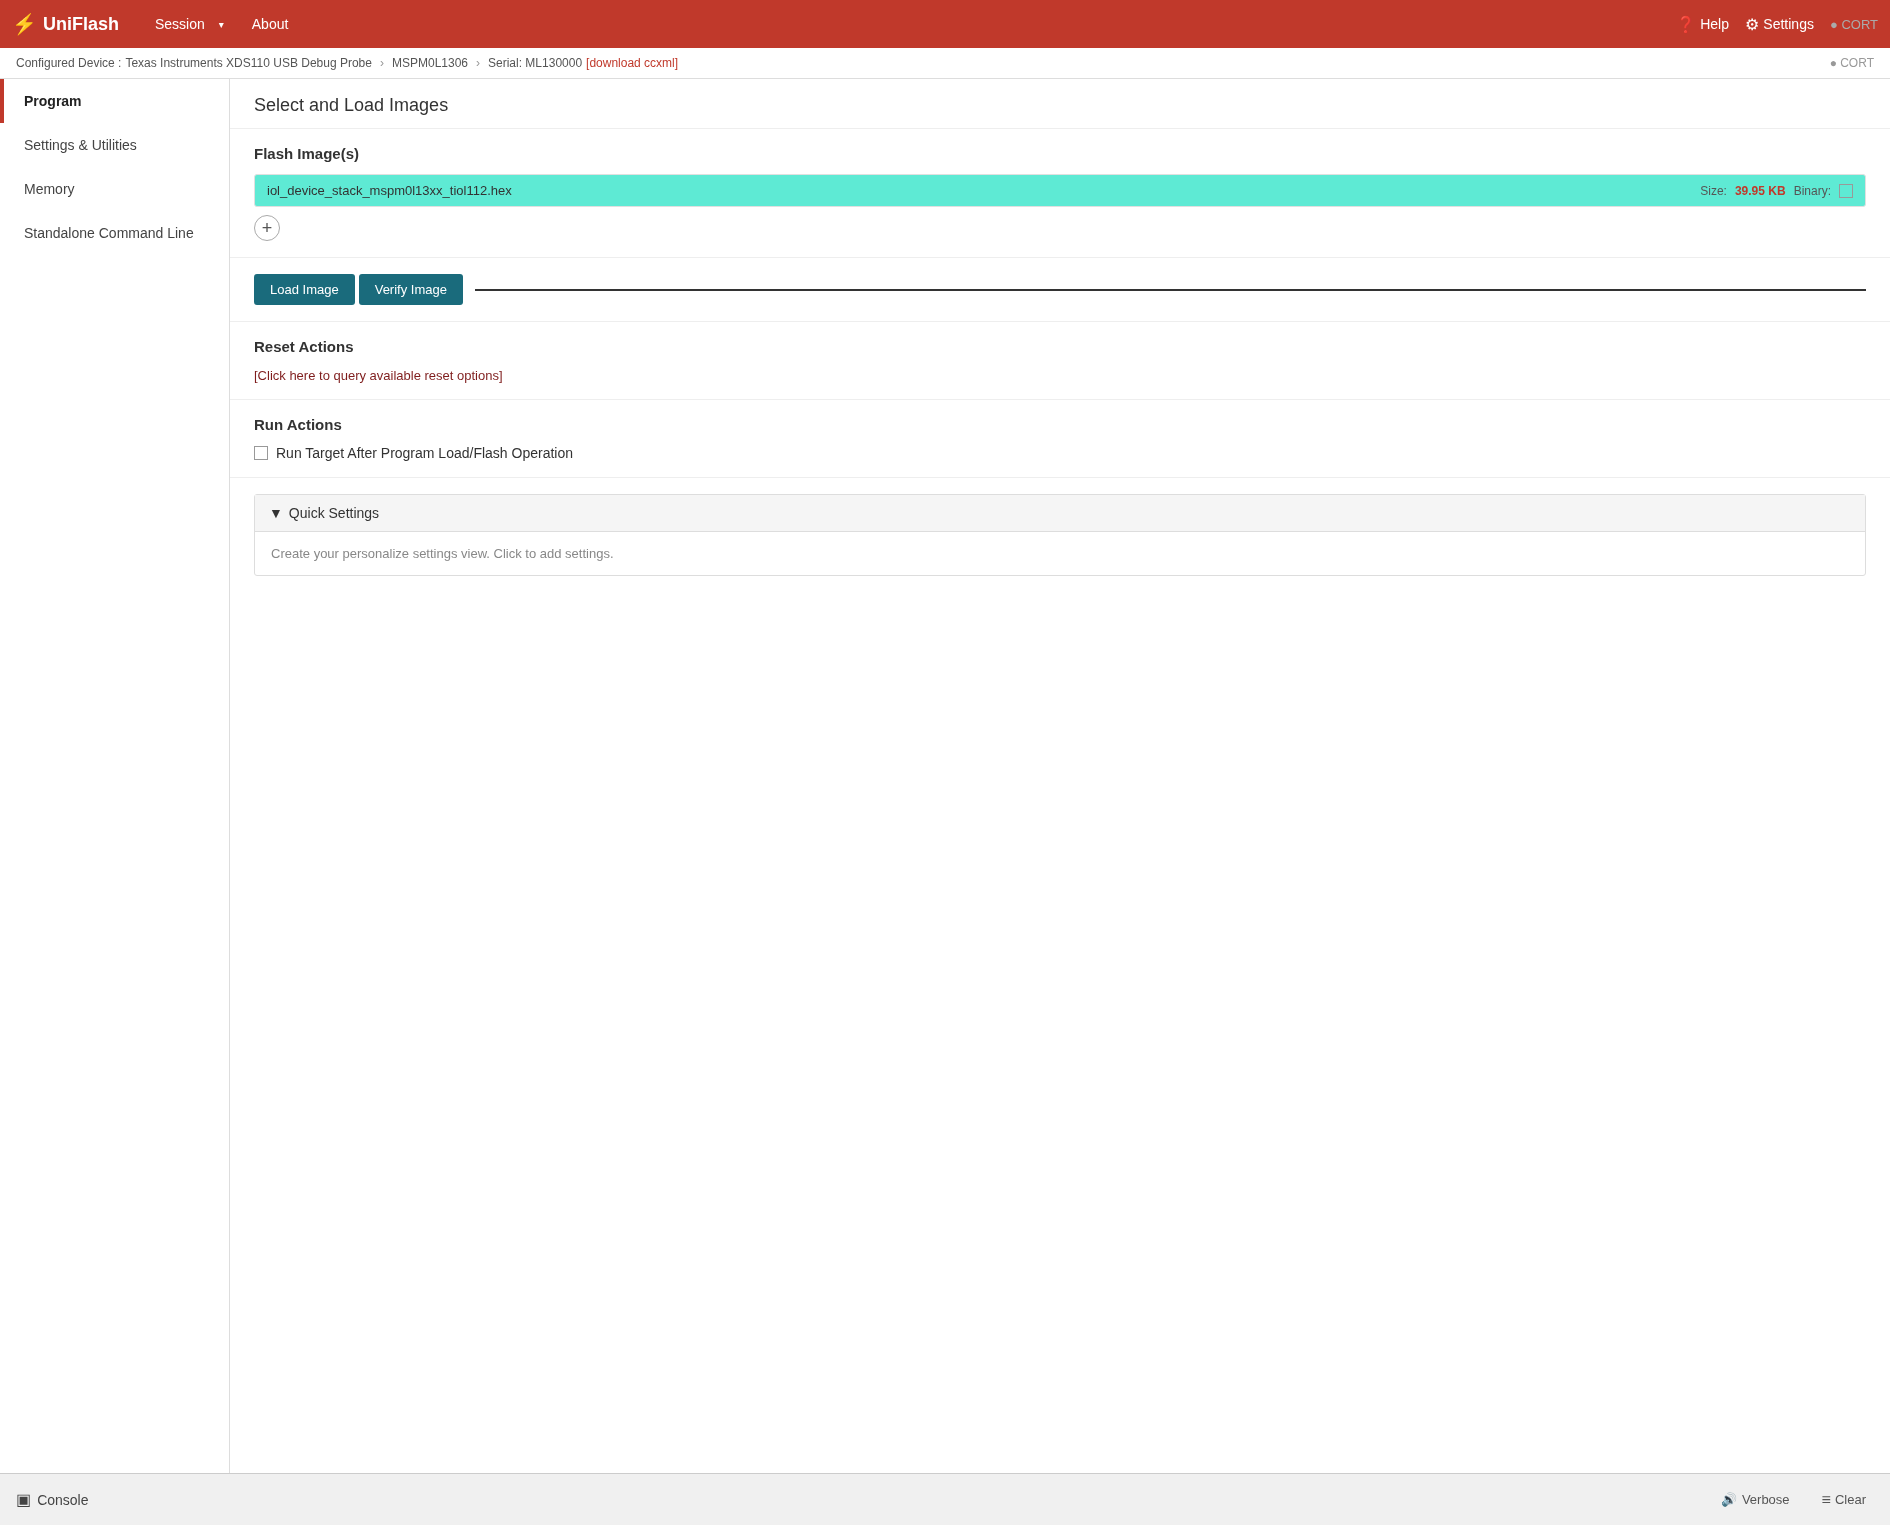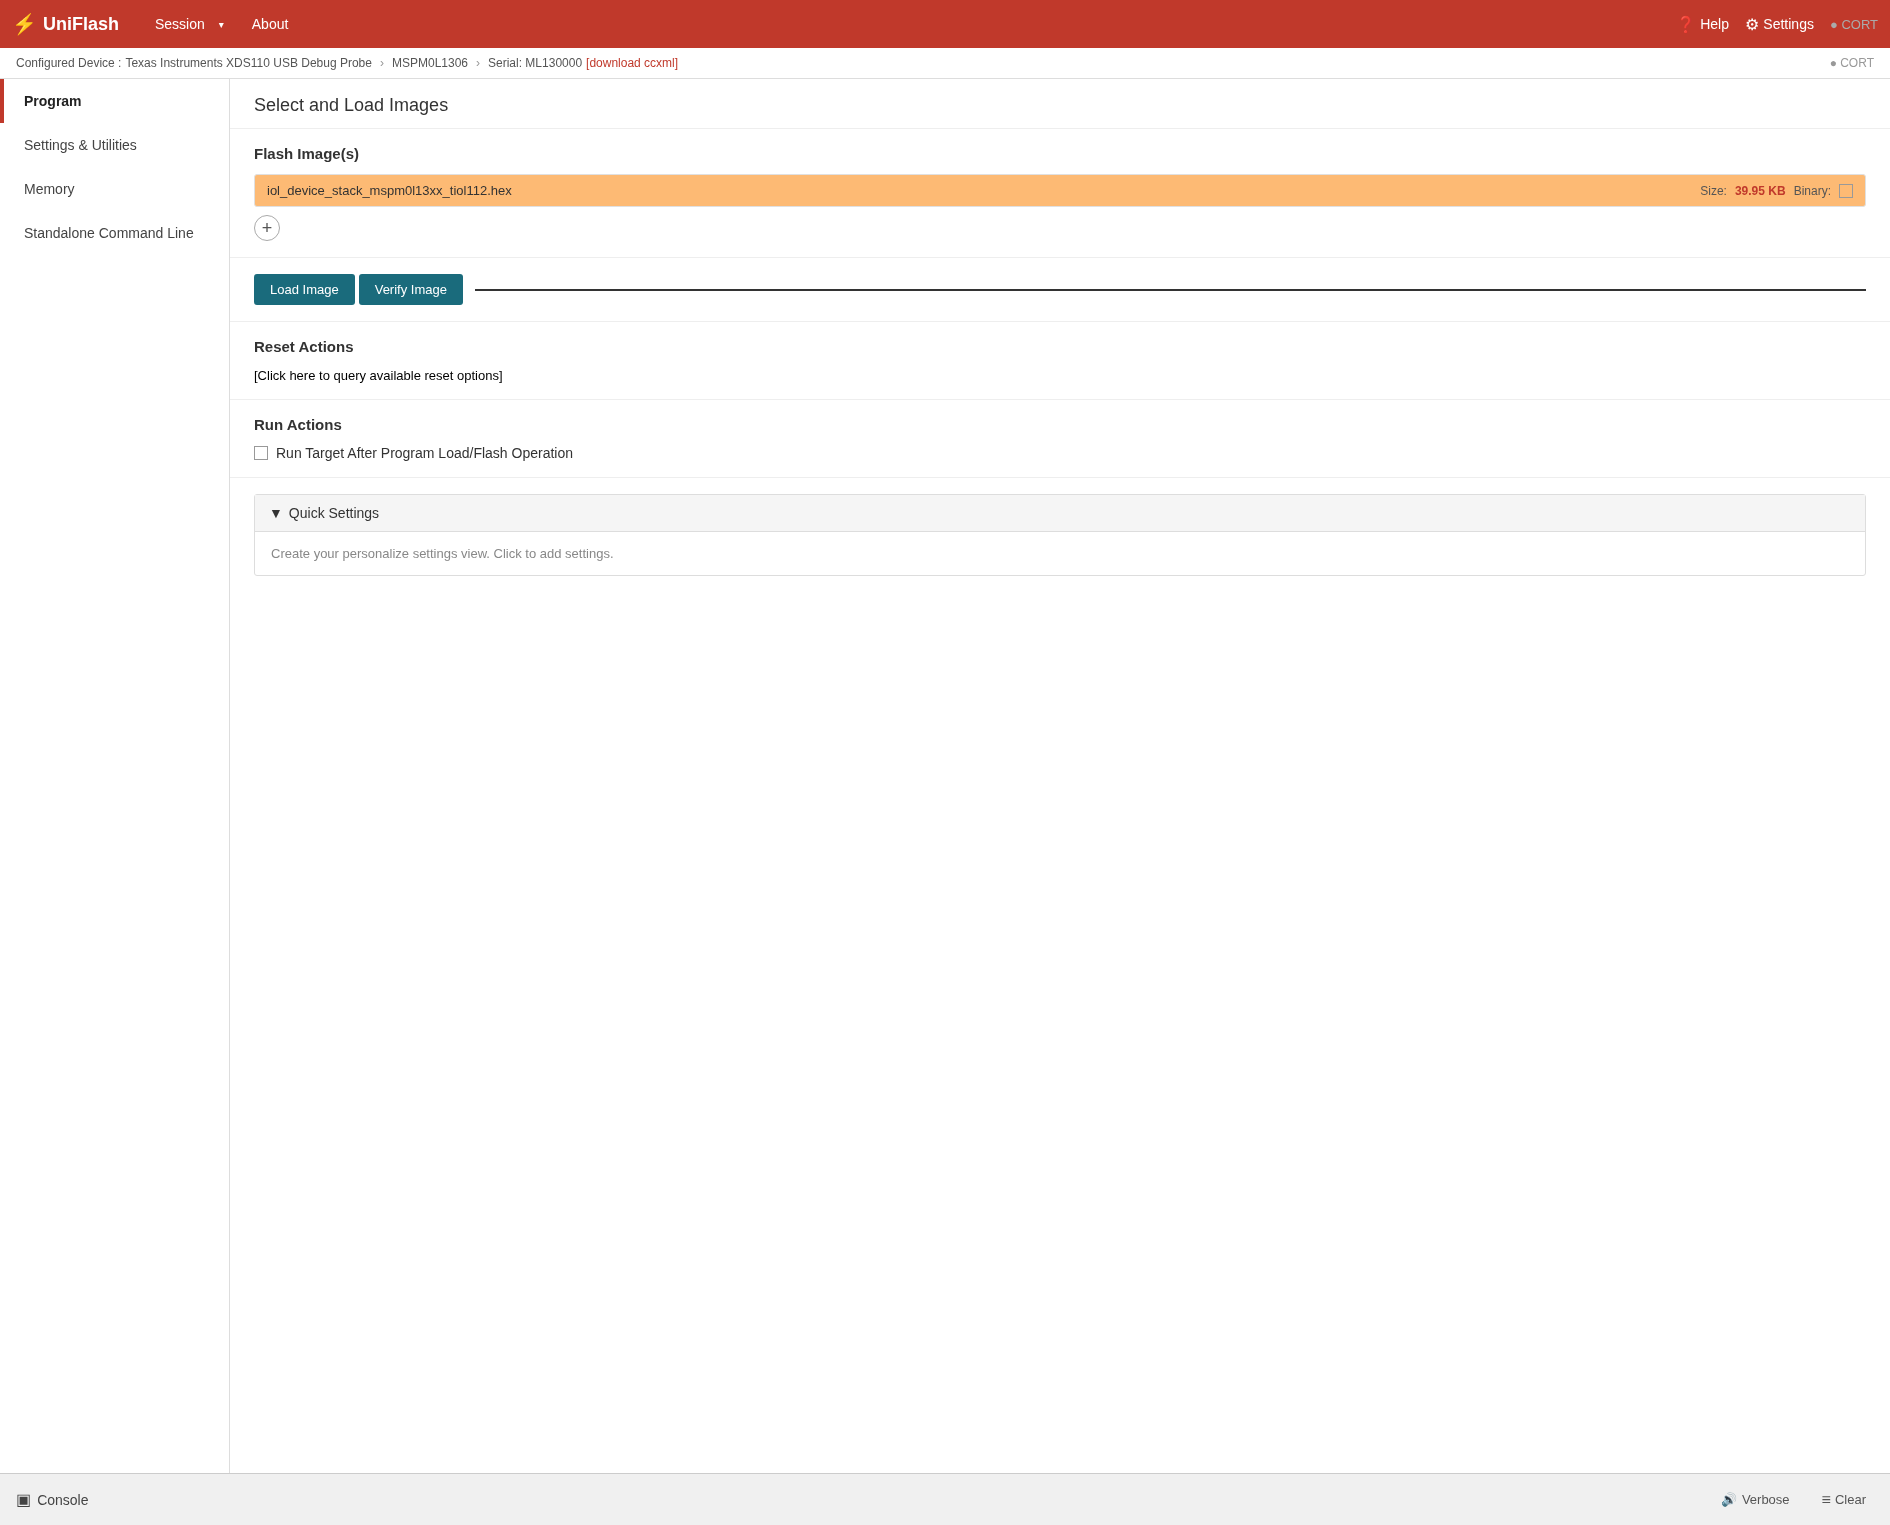--- a/index.html
+++ b/index.html
@@ -129,21 +129,21 @@
     .section-title {
       font-size: 15px;
       font-weight: bold;
       color: #333;
       margin-bottom: 12px;
     }
 
     .file-row {
       display: flex;
       align-items: center;
-      background: #fdba74;
+      background: #5eead4;
       border: 1px solid #e0e0e0;
       padding: 8px 12px;
       border-radius: 3px;
       margin-bottom: 8px;
     }
     .file-name {
       flex: 1;
       font-size: 13px;
       color: #333;
     }
@@ -211,21 +211,21 @@
     }
 
     .progress-line {
       flex: 1;
       height: 2px;
       background: #333;
       margin-left: 8px;
     }
 
     .reset-link {
-      color: #000000;
+      color: #7f1d1d;
       font-size: 13px;
       cursor: pointer;
     }
 
     .run-actions-row {
       display: flex;
       align-items: center;
       gap: 8px;
     }
     .run-checkbox {

